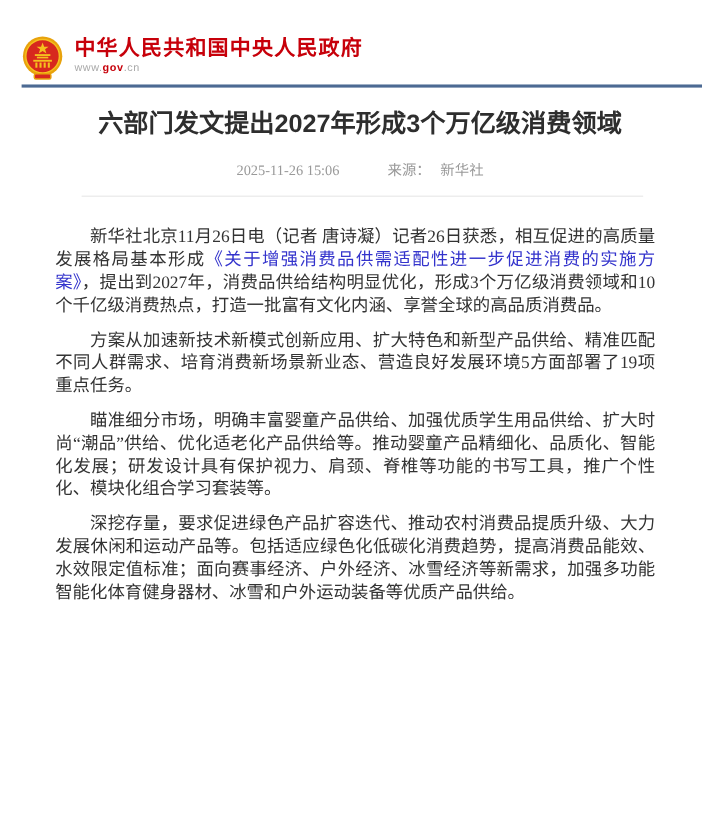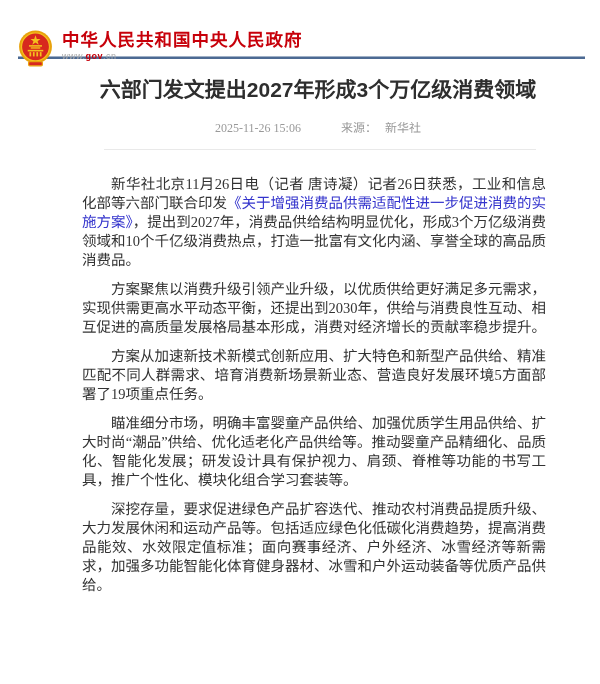--- a/index.html
+++ b/index.html
@@ -13,42 +13,42 @@
   }
   *{margin:0;padding:0;box-sizing:border-box;}
   html,body{background:#ffffff;}
   body{
     width:600px;height:684px;overflow:hidden;
     font-family:"Liberation Serif","DejaVu Serif",serif;
     color:var(--body-ink);
   }
   
   .site-header{
-    height:56px;
+    height:70px;
     padding:30px 0 16px 18px;
     display:flex;align-items:flex-start;
   }
   .emblem{width:35px;height:38px;flex:0 0 auto;cursor:pointer;}
   .brand{margin-left:9px;display:flex;flex-direction:column;}
   .site-name{
     font-family:"Liberation Sans","DejaVu Sans",sans-serif;
     font-weight:bold;font-size:17.5px;line-height:20px;
     color:var(--brand-red);letter-spacing:1px;cursor:pointer;
   }
   .site-url{
     font-family:"Liberation Sans","DejaVu Sans",sans-serif;
     font-size:9px;line-height:13px;color:#a9a9a9;letter-spacing:.5px;
   }
   .site-url .gov{color:var(--brand-red);font-weight:bold;}
   .header-rule{
     height:3px;margin:0 15px 0 18px;border:0;
     background:linear-gradient(#9fb0c6 0 33%,var(--rule-blue) 33% 100%);
   }
   
-  .article{padding-top:17px;padding-left:36px;}
+  .article{padding-top:17px;}
   .article-title{
     font-family:"Liberation Sans","DejaVu Sans",sans-serif;
     font-size:21px;font-weight:bold;line-height:27px;
     color:var(--title-ink);text-align:center;
   }
   .article-meta{
     margin-top:15px;text-align:center;
     font-size:12px;color:var(--meta-gray);
   }
   .article-meta .m-date{margin-right:28px;}
@@ -95,19 +95,18 @@
 <main class="article">
   <h1 class="article-title">六部门发文提出2027年形成3个万亿级消费领域</h1>
 
   <div class="article-meta">
     <span class="m-date">2025-11-26 15:06</span><span class="m-src-label">来源：</span><span class="m-src">新华社</span>
   </div>
 
   <hr class="meta-divider">
 
   <div class="article-body">
-    <p><span>新华社北京11月26日电（记者 唐诗凝）记者26日获悉，工业和信息化部等六部门联合印发</span><a class="doc-link">《关于增强消费品供需适配性进一步促进消费的实施方案》</a><span>，提出到2027年，消费品供给结构明显优化，形成3个万亿级消费领域和10个千亿级消费热点，打造一批富有文化内涵、享誉全球的高品质消费品。</span></p>
-    <p>方案聚焦以消费升级引领产业升级，以优质供给更好满足多元需求，实现供需更高水平动态平衡，还提出到2030年，供给与消费良性互动、相互促进的高质量发展格局基本形成，消费对经济增长的贡献率稳步提升。</p>
+    <p><span>新华社北京11月26日电（记者 唐诗凝）记者26日获悉，相互促进的高质量发展格局基本形成</span><a class="doc-link">《关于增强消费品供需适配性进一步促进消费的实施方案》</a><span>，提出到2027年，消费品供给结构明显优化，形成3个万亿级消费领域和10个千亿级消费热点，打造一批富有文化内涵、享誉全球的高品质消费品。</span></p>
     <p>方案从加速新技术新模式创新应用、扩大特色和新型产品供给、精准匹配不同人群需求、培育消费新场景新业态、营造良好发展环境5方面部署了19项重点任务。</p>
     <p>瞄准细分市场，明确丰富婴童产品供给、加强优质学生用品供给、扩大时尚“潮品”供给、优化适老化产品供给等。推动婴童产品精细化、品质化、智能化发展；研发设计具有保护视力、肩颈、脊椎等功能的书写工具，推广个性化、模块化组合学习套装等。</p>
     <p>深挖存量，要求促进绿色产品扩容迭代、推动农村消费品提质升级、大力发展休闲和运动产品等。包括适应绿色化低碳化消费趋势，提高消费品能效、水效限定值标准；面向赛事经济、户外经济、冰雪经济等新需求，加强多功能智能化体育健身器材、冰雪和户外运动装备等优质产品供给。</p>
   </div>
 </main>
 
 </body></html>

